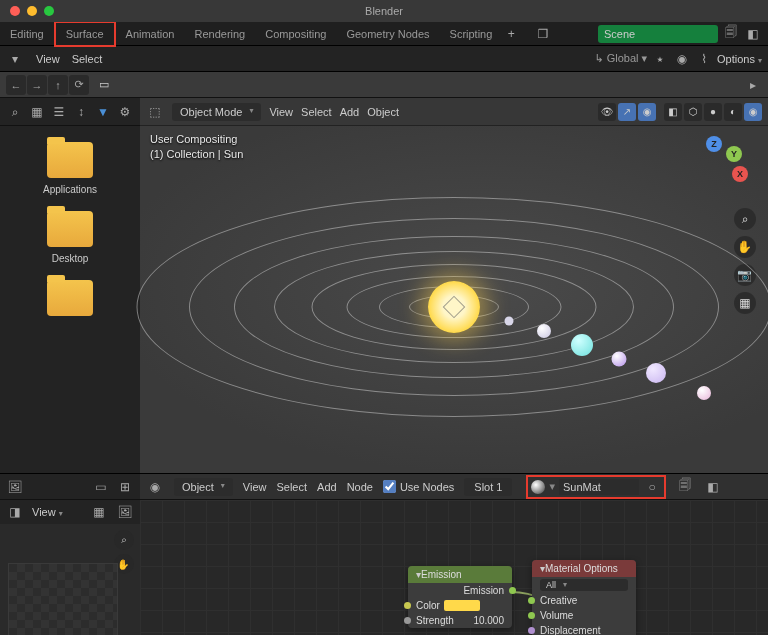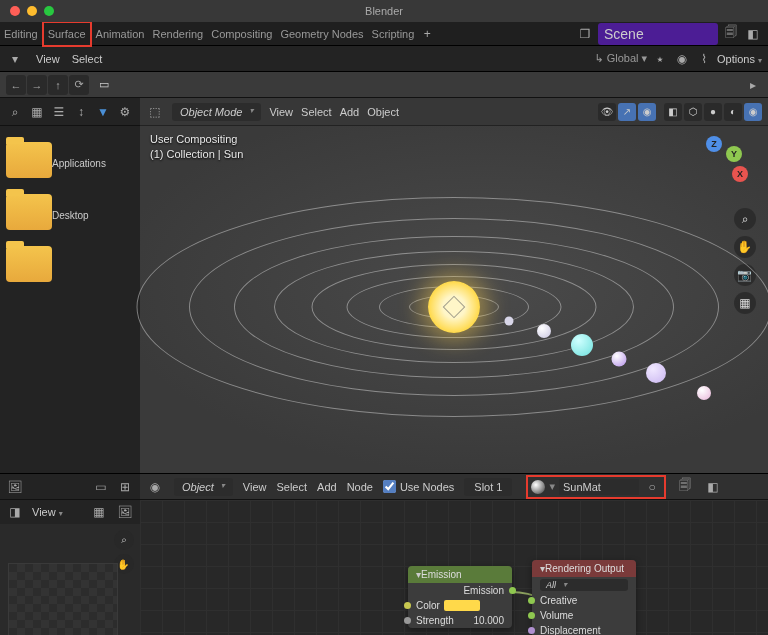--- a/index.html
+++ b/index.html
@@ -3,42 +3,42 @@
 <meta charset="utf-8">
 <style>
 * { margin:0; padding:0; box-sizing:border-box; font-family:-apple-system,Helvetica,Arial,sans-serif; user-select:none; }
 body { background:#1a1a1a; color:#ccc; font-size:11px; width:768px; height:635px; overflow:hidden; position:relative; }
 .titlebar { height:22px; background:#383838; display:flex; align-items:center; position:relative; }
 .traffic { display:flex; gap:7px; padding-left:10px; }
 .dot { width:10px; height:10px; border-radius:50%; }
 .dot.r{background:#ff5f57}.dot.y{background:#febc2e}.dot.g{background:#28c840}
 .title { position:absolute; left:50%; transform:translateX(-50%); color:#aaa; font-size:11px; }
 .topbar { height:24px; background:#1f1f1f; display:flex; align-items:center; border-bottom:1px solid #000; }
-.tab { padding:5px 4px; color:#999; font-size:11px; cursor:pointer; }
+.tab { padding:5px 10px; color:#999; font-size:11px; cursor:pointer; }
 .tab.hl { border:2px solid #e63b2e; margin:-2px 0; }
 .topright { margin-left:auto; display:flex; align-items:center; gap:4px; padding-right:6px; }
-.scene-inp { background:#4c1d95; color:#ccc; border:none; padding:3px 6px; width:120px; font-size:14px; border-radius:3px; }
+.scene-inp { background:#15803d; color:#ccc; border:none; padding:3px 6px; width:120px; font-size:11px; border-radius:3px;margin-left:42px; }
 .iconbtn { width:18px; height:18px; display:inline-flex; align-items:center; justify-content:center; color:#aaa; cursor:pointer; font-size:12px; }
 .menubar { height:26px; background:#232323; display:flex; align-items:center; padding:0 6px; gap:12px; border-bottom:1px solid #000; }
 .menubar .m { color:#ccc; font-size:11px; cursor:pointer; }
 .menubar .right { margin-left:auto; color:#999; font-size:11px; display:flex; align-items:center; gap:4px; }
 .toolstrip { height:26px; background:#3a3a3a; display:flex; align-items:center; gap:6px; padding:0 6px; border-bottom:1px solid #111; }
 .btngrp { display:flex; gap:1px; }
 .btngrp .b { width:20px; height:20px; background:#2a2a2a; border-radius:3px; display:flex; align-items:center; justify-content:center; color:#aaa; font-size:11px; cursor:pointer; }
 .main { display:flex; height:375px; }
 .sidebar { width:140px; background:#232323; display:flex; flex-direction:column; }
 .sb-tools { height:28px; display:flex; align-items:center; gap:4px; padding:0 6px; border-bottom:1px solid #111; }
 .sb-body { flex:1; overflow:hidden; padding:8px 0; }
-.folder { display:flex; flex-direction:row; align-items:center; padding:8px 6px; cursor:pointer; }
+.folder { display:flex; flex-direction:column; align-items:center; padding:8px 6px; cursor:pointer; }
 .folder-icon { width:46px; height:36px; background:linear-gradient(#f4c44c,#e8a93c); border-radius:4px; position:relative; }
 .folder-icon::before { content:''; position:absolute; top:-5px; left:0; width:18px; height:7px; background:#f4c44c; border-radius:2px 2px 0 0; }
 .folder-lbl { font-size:10px; color:#ccc; margin-top:6px; text-align:center; }
 .viewport { flex:1; background:#3d3d3d; position:relative; background:radial-gradient(ellipse 60% 50% at 55% 50%, #4a4a4a 0%, #3a3a3a 100%); }
 .vp-header { height:28px; background:#373737; display:flex; align-items:center; padding:0 6px; gap:8px; font-size:11px; border-bottom:1px solid #222; }
-.dropdown { background:#2c2c2c; padding:3px 8px; border-radius:3px; color:#ccc; display:flex; gap:4px; cursor:pointer;font-style:italic; }
+.dropdown { background:#2c2c2c; padding:3px 8px; border-radius:3px; color:#ccc; display:flex; gap:4px; cursor:pointer; }
 .vp-header .m { color:#ccc; cursor:pointer; }
 .vp-hr { margin-left:auto; display:flex; gap:2px; align-items:center; }
 .vp-hr .b { width:18px; height:18px; background:#2a2a2a; border-radius:3px; display:flex; align-items:center; justify-content:center; cursor:pointer; font-size:10px; }
 .vp-hr .b.on { background:#4772b3; }
 .persp { position:absolute; top:34px; left:10px; color:#e8e8e8; font-size:11px; line-height:1.4; text-shadow:0 1px 2px #000; }
 .gizmo { position:absolute; top:40px; right:18px; width:56px; height:56px; }
 .gizmo .ball { width:16px; height:16px; border-radius:50%; position:absolute; display:flex; align-items:center; justify-content:center; font-size:9px; font-weight:bold; color:#222; }
 .gizmo .x{background:#e8544f;right:2px;top:28px}.gizmo .y{background:#8fc850;right:8px;top:8px}.gizmo .z{background:#4f8fe8;left:12px;top:-2px}
 .vp-sidetools { position:absolute; top:110px; right:12px; display:flex; flex-direction:column; gap:6px; }
 .vp-sidetools .t { width:22px; height:22px; background:rgba(40,40,40,.8); border-radius:50%; display:flex; align-items:center; justify-content:center; color:#ddd; font-size:12px; cursor:pointer; }
@@ -281,21 +281,21 @@
         <div class="row">
             <span class="sock l" style="background:#999"></span>
             <span>Strength</span>
             <span style="margin-left:auto">10.000</span>
           </div>
       </div>
 
       <div class="node output" style="left:392px;top:60px;width:104px">
         <div class="hd">
             <span style="color:#ccc">▾ </span>
-            <span>Rendering Output</span>
+            <span>Material Options</span>
           </div>
         <div class="row">
             <span class="dropdown arrow" style="flex:1;font-size:9px;padding:1px 6px">All</span>
           </div>
         <div class="row">
             <span class="sock l" style="background:#8fc850"></span>
             <span>Creative</span>
           </div>
         <div class="row">
             <span class="sock l" style="background:#8fc850"></span>

